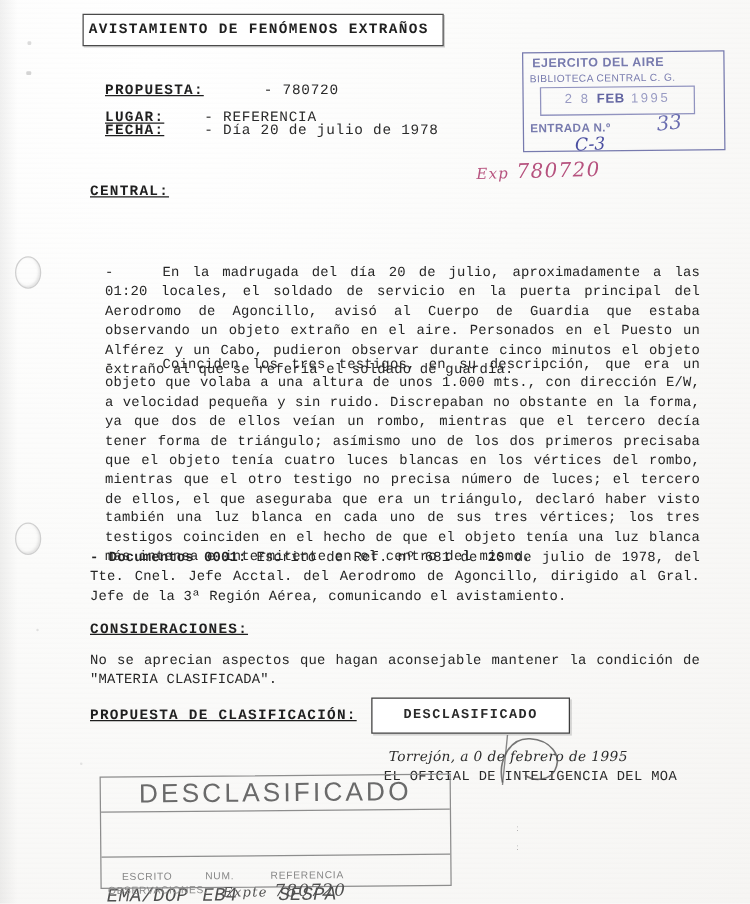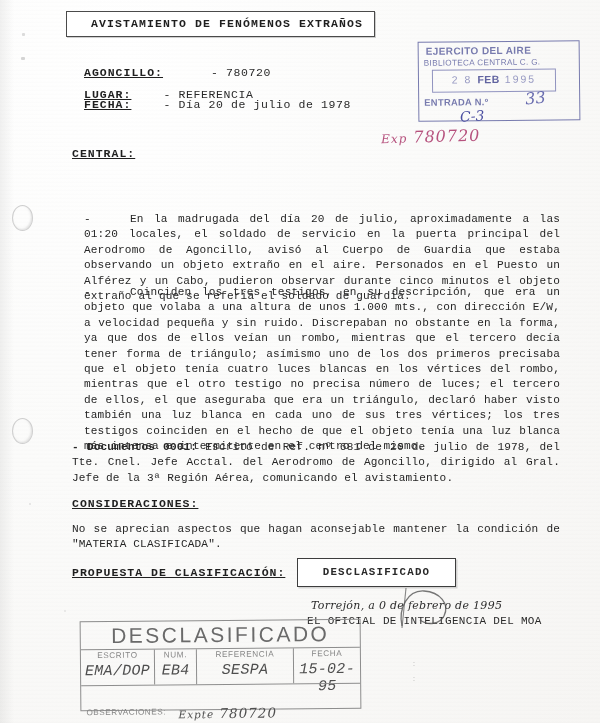--- a/index.html
+++ b/index.html
@@ -33,21 +33,21 @@
     background:transparent;
     box-shadow:inset -1px -1px 2px rgba(200,200,200,.5);
   }
   .hole.h1{left:12px;top:205px;}
   .hole.h2{left:12px;top:418px;}
   .speck{position:absolute;background:#b9b9b9;border-radius:1px;}
 
   
   .title-box{
     position:absolute;left:66px;top:11px;
-    padding:5px 11px 6px 24px;
+    padding:5px 11px 6px 4px;
     border:1.5px solid #4a4a4a;
     font-size:11.5px;letter-spacing:1.1px;font-weight:bold;
     color:#1f1f1f;white-space:nowrap;
     background:#fff;
     box-shadow:1px 1px 0 rgba(120,120,120,.35);
   }
 
   
   .field{position:absolute;font-size:11.5px;letter-spacing:.6px;white-space:nowrap;}
   .field .lbl{text-decoration:underline;font-weight:bold;color:#1f1f1f;letter-spacing:1px;}
@@ -171,21 +171,21 @@
     font-size:21px;letter-spacing:2.5px;font-weight:500;
     color:#6a6a6a;line-height:27px;
   }
   .bs-grid{
     position:absolute;left:0;top:28px;width:279px;height:35px;
     display:grid;grid-template-columns:74px 42px 97px 66px;
     box-sizing:border-box;
   }
   .bs-cell{
     border-right:1.3px solid #8d8d8d;
-    box-sizing:border-box;position:relative;
+    box-sizing:border-box;position:relative;margin-top:46px;
   }
   .bs-cell:last-child{border-right:none;}
   .bs-hd{
     position:absolute;left:0;top:1px;width:100%;text-align:center;
     font-family:"Liberation Sans",sans-serif;font-size:8.2px;letter-spacing:.6px;
     color:#878787;
   }
   .bs-val{
     position:absolute;left:0;top:13px;width:100%;text-align:center;
     font-family:Liberation Mono, monospace;font-style:italic;font-size:15px;
@@ -222,21 +222,21 @@
   <div class="hole h1"></div>
   <div class="hole h2"></div>
   <div class="speck" style="left:22px;top:33px;width:3px;height:3px;opacity:.5;"></div>
   <div class="speck" style="left:21px;top:57px;width:4px;height:3px;opacity:.6;"></div>
   <div class="speck" style="left:29px;top:503px;width:2px;height:2px;opacity:.4;"></div>
   <div class="speck" style="left:64px;top:610px;width:2px;height:2px;opacity:.35;"></div>
 
   <div class="title-box">AVISTAMIENTO DE FENÓMENOS EXTRAÑOS</div>
 
   <div class="field" id="f-exp">
-    <span class="lbl">AGONCILLO:</span><span class="dash"></span><span class="val">- 780720</span>
+    <span class="lbl">PROPUESTA:</span><span class="dash"></span><span class="val">- 780720</span>
   </div>
   <div class="field" id="f-lug">
     <span class="lbl">LUGAR:</span><span class="dash"></span><span class="val">- REFERENCIA</span>
   </div>
   <div class="field" id="f-fec">
     <span class="lbl">FECHA:</span><span class="dash"></span><span class="val">- Día 20 de julio de 1978</span>
   </div>
 
   <div class="entry-stamp">
     <div class="es-l1">EJERCITO DEL AIRE</div>
@@ -292,24 +292,20 @@
         <div class="bs-val">EMA/DOP</div>
       </div>
       <div class="bs-cell">
         <div class="bs-hd">NUM.</div>
         <div class="bs-val">EB4</div>
       </div>
       <div class="bs-cell">
         <div class="bs-hd">REFERENCIA</div>
         <div class="bs-val">SESPA</div>
       </div>
-      <div class="bs-cell">
-        <div class="bs-hd">FECHA</div>
-        <div class="bs-val">15-02-95</div>
-      </div>
     </div>
     <div class="bs-obs">
       <div class="bs-obs-lbl">OBSERVACIONES:</div>
       <div class="bs-obs-val">
         <span class="sm">Expte</span>
         <span>780720</span>
       </div>
     </div>
   </div>
 

